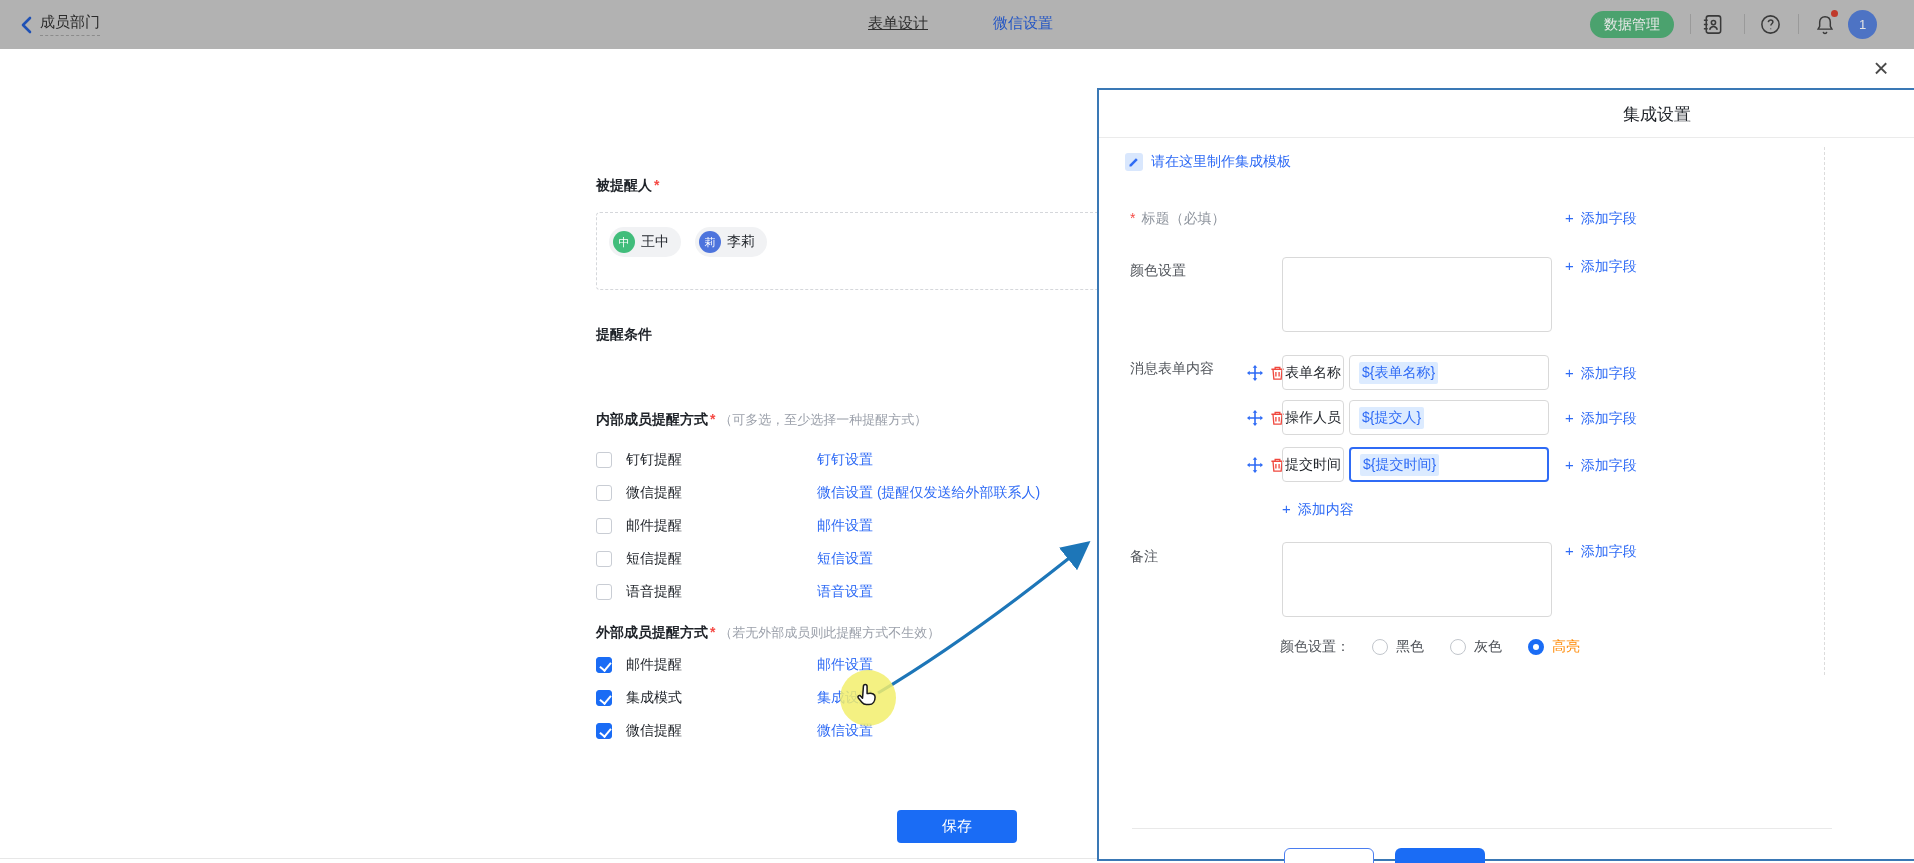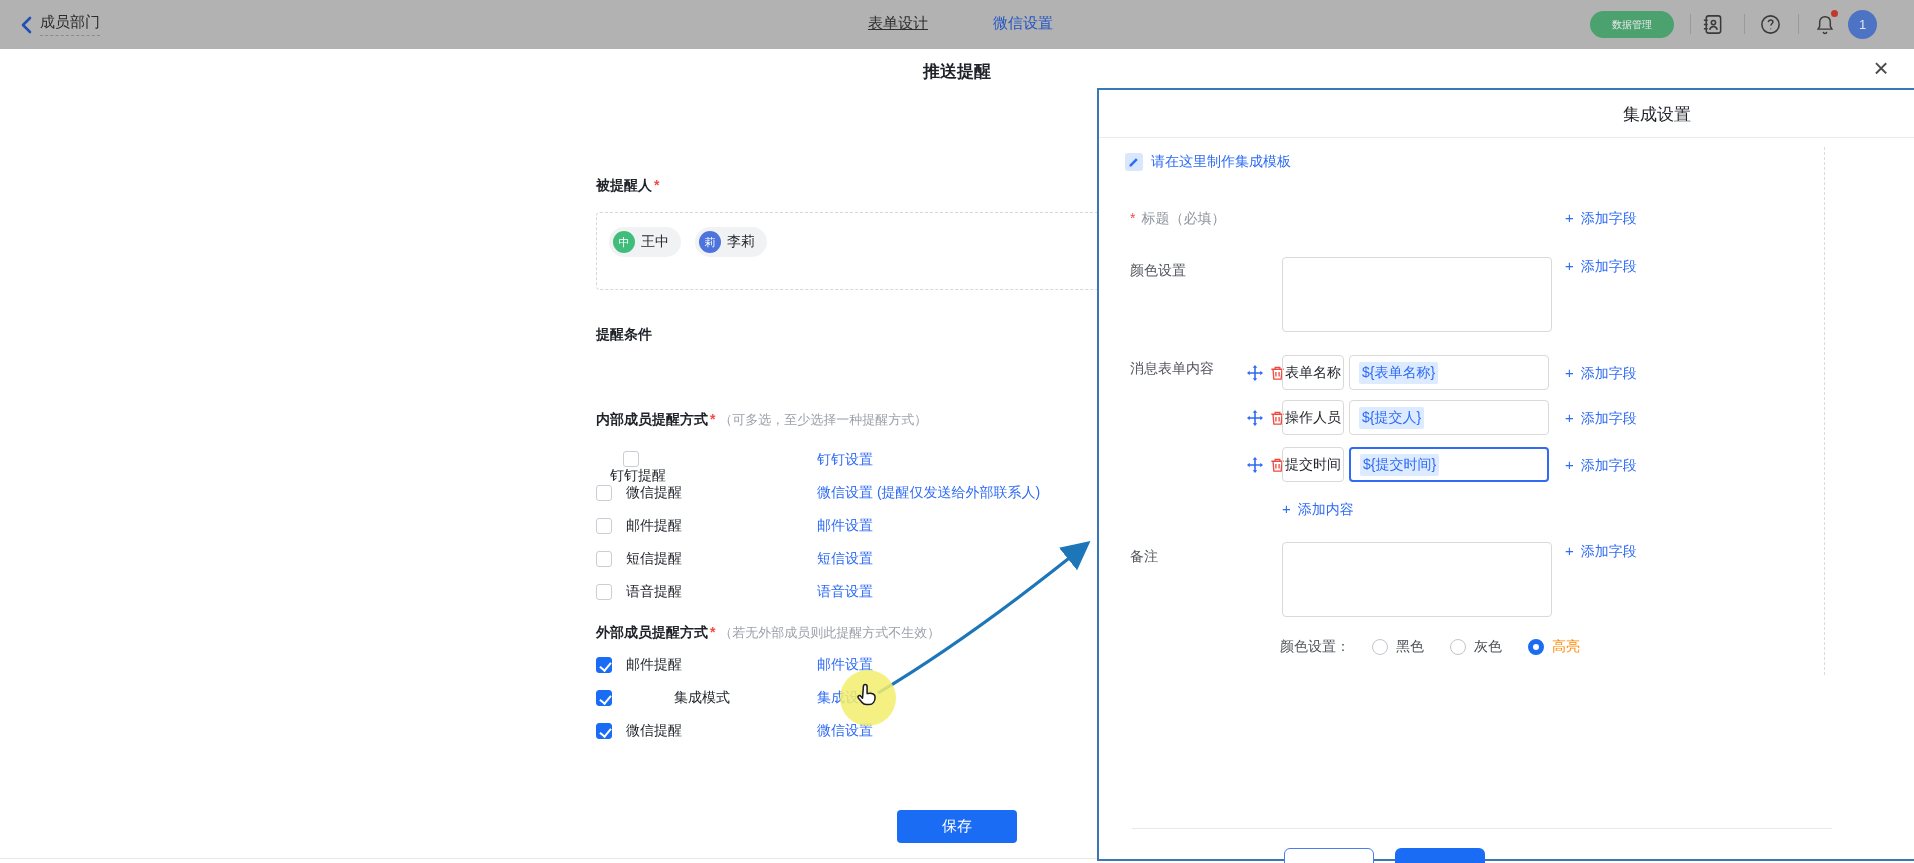--- a/index.html
+++ b/index.html
@@ -7,21 +7,21 @@
   body { font-family:"Liberation Sans","DejaVu Sans",sans-serif; font-size:14px; color:#1f2329; background:#fff; }
   .abs { position:absolute; }
   #stage { position:relative; width:1914px; height:863px; background:#fff; }
 
   
   #nav { position:absolute; left:0; top:0; width:1914px; height:49px; background:#b2b2b2; z-index:1; }
   .nav-back { left:20px; top:13px; display:flex; align-items:center; gap:8px; cursor:pointer; }
   .nav-back-label { font-size:15px; color:#2b2b2b; border-bottom:1px dashed #8b8b8b; padding-bottom:3px; }
   .nav-tab { top:14px; font-size:15px; color:#2f2f2f; cursor:pointer; }
   .nav-tab.active { color:#2456c4; }
-  .nav-pill { left:1590px; top:11px; width:84px; height:27px; border-radius:14px; background:#4ba26e; color:#e8e8e8; font-size:10px; display:flex; align-items:center; justify-content:center; cursor:pointer; }
+  .nav-pill { left:1590px; top:11px; width:84px; height:27px; border-radius:14px; background:#4ba26e; color:#e8e8e8; font-size:14px; display:flex; align-items:center; justify-content:center; cursor:pointer; }
   .nav-divider { top:14px; width:1px; height:20px; background:#9a9a9a; }
   .nav-icon { top:12px; width:25px; height:25px; display:flex; align-items:center; justify-content:center; cursor:pointer; }
   .bell-wrap { position:relative; }
   .bell-dot { position:absolute; right:-1px; top:-2px; width:7px; height:7px; border-radius:50%; background:#c0392b; }
   .nav-avatar { left:1848px; top:10px; width:29px; height:29px; border-radius:50%; background:#4d73c4; color:#e3e3e3; font-size:13px; display:flex; align-items:center; justify-content:center; cursor:pointer; }
 
   
   #modal { position:absolute; left:0; top:49px; width:1914px; height:814px; background:#fff; z-index:2; }
   .modal-title { position:absolute; left:0; right:0; top:11px; text-align:center; font-size:17px; font-weight:700; }
   .modal-close { position:absolute; left:1866px; top:4px; width:30px; height:30px; color:#4a4a4a; font-size:26px; line-height:30px; text-align:center; cursor:pointer; }
@@ -114,21 +114,20 @@
       <svg width="22" height="22" viewBox="0 0 24 24" fill="none" stroke="#3a3a3a" stroke-width="1.6">
           <path d="M12 3c3.5 0 5.8 2.4 5.8 6v4.4l1.7 3.1H4.5l1.7-3.1V9c0-3.6 2.3-6 5.8-6z"></path>
           <path d="M10 19.5c.3 1.2 1 1.8 2 1.8s1.7-.6 2-1.8"></path>
         </svg>
       <span class="bell-dot"></span>
     </div>
     <div class="abs nav-avatar">1</div>
   </div>
 
   <div id="modal">
-    <div class="modal-title">推送提醒</div>
     <div class="modal-close"></div>
 
 
     <div class="flabel" style="left:596px; top:128px;">
       <span>被提醒人</span><span class="req">*</span>
     </div>
     <div class="member-box">
       <div class="mtag" style="left:12px;">
         <span class="mavatar" style="background:#41bd7b;">中</span>
         <span>王中</span>
@@ -139,21 +138,21 @@
       </div>
     </div>
 
     <div class="flabel" style="left:596px; top:277px;">提醒条件</div>
 
     <div class="flabel" style="left:596px; top:362px;">
       <span>内部成员提醒方式</span><span class="req">*</span>
       <span class="hint">（可多选，至少选择一种提醒方式）</span>
     </div>
 
-    <div class="chk-row" style="left:596px; top:402px;flex-direction:column;">
+    <div class="chk-row" style="left:596px; top:402px;">
       <span class="chk"></span>
       <span class="chk-label">钉钉提醒</span>
     </div>
     <div class="set-link" style="left:817px; top:402px;">钉钉设置</div>
 
     <div class="chk-row" style="left:596px; top:435px;">
       <span class="chk"></span>
       <span class="chk-label">微信提醒</span>
     </div>
     <div class="set-link" style="left:817px; top:435px;">微信设置 (提醒仅发送给外部联系人)</div>
@@ -180,21 +179,21 @@
       <span>外部成员提醒方式</span><span class="req">*</span>
       <span class="hint">（若无外部成员则此提醒方式不生效）</span>
     </div>
 
     <div class="chk-row" style="left:596px; top:607px;">
       <span class="chk on"></span>
       <span class="chk-label">邮件提醒</span>
     </div>
     <div class="set-link" style="left:817px; top:607px;">邮件设置</div>
 
-    <div class="chk-row" style="left:596px; top:640px;gap:48px;">
+    <div class="chk-row" style="left:596px; top:640px;">
       <span class="chk on"></span>
       <span class="chk-label">集成模式</span>
     </div>
     <div class="set-link" style="left:817px; top:640px;">集成设置</div>
 
     <div class="chk-row" style="left:596px; top:673px;">
       <span class="chk on"></span>
       <span class="chk-label">微信提醒</span>
     </div>
     <div class="set-link" style="left:817px; top:673px;">微信设置</div>

